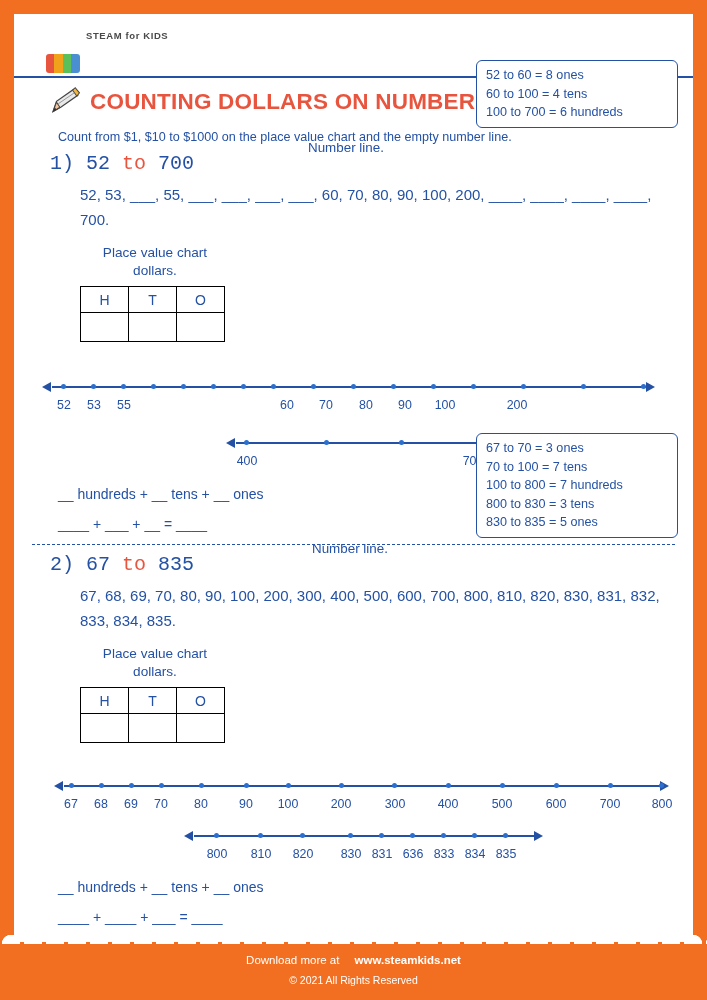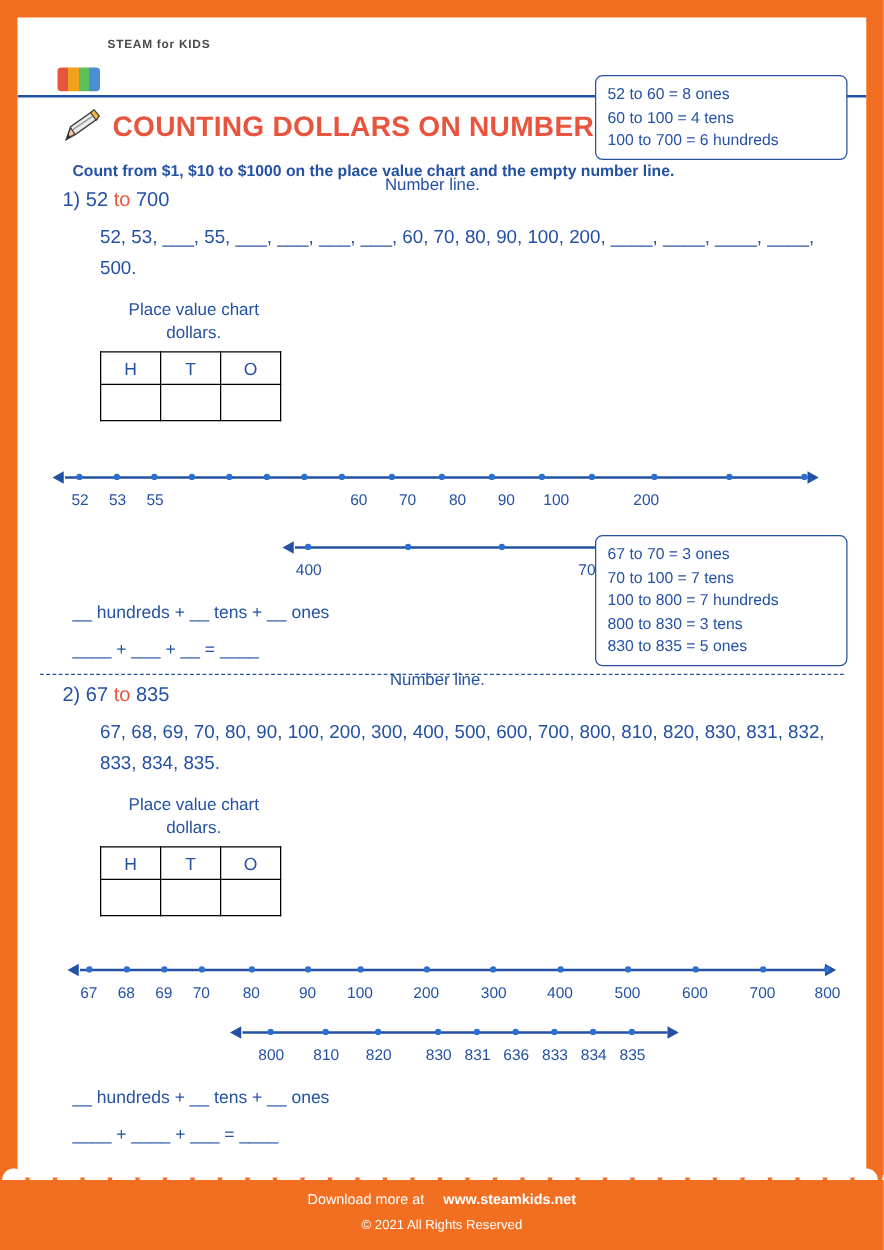--- a/index.html
+++ b/index.html
@@ -124,33 +124,34 @@
   .ruler-icon {
     position: absolute;
     right: 28px;
     top: -14px;
     width: 88px;
     height: 56px;
   }
   .subtitle {
     margin: 4px 0 0 44px;
     font-size: 12.6px;
-    font-weight: bold;
+    font-weight: normal;
     color: #2451a4;
   }
 
   
   .prob {
     position: relative;
     color: #2451a4;
   }
   .prob-head {
     margin: 8px 0 0 36px;
-    font-size: 16px;
-    color: #2451a4;
+    font-size: 20px;
+    color: #2451a4;
+    font-family: Liberation Mono, monospace;
   }
   .prob-head .num { color: #2451a4; }
   .prob-head .to { color: #e8553f; }
   .seq {
     margin: 7px 0 0 66px;
     font-size: 15px;
     color: #2451a4;
     line-height: 25px;
     width: 580px;
   }
@@ -308,21 +309,21 @@
     <div class="subtitle">Count from $1, $10 to $1000 on the place value chart and the empty number line.</div>
 
     <div class="prob">
       <div class="prob-head">
         <span class="num">1)</span>
         <span class="num">52</span>
         <span class="to">to</span>
         <span class="num">700</span>
       </div>
 
-      <div class="seq">52, 53, ___, 55, ___, ___, ___, ___, 60, 70, 80, 90, 100, 200, ____, ____, ____, ____, 500.</div>
+      <div class="seq">52, 53, ___, 55, ___, ___, ___, ___, 60, 70, 80, 90, 100, 200, ____, ____, ____, ____, 700.</div>
 
       <div class="pvc-label">Place value chart dollars.</div>
       <table class="pvc">
         <tbody>
             <tr>
           <td>H</td>
           <td>T</td>
           <td>O</td>
         </tr>
         <tr>

